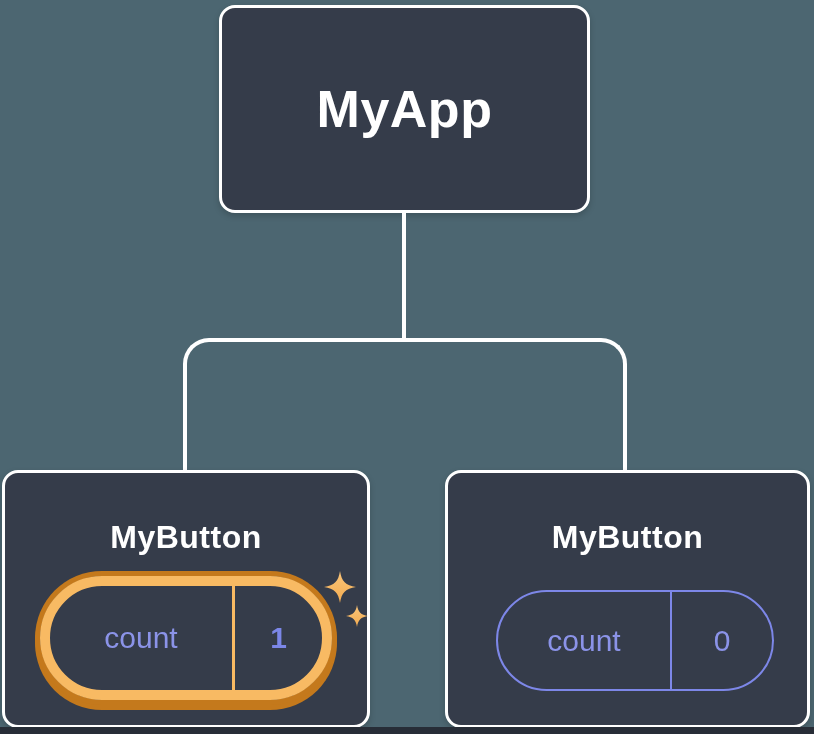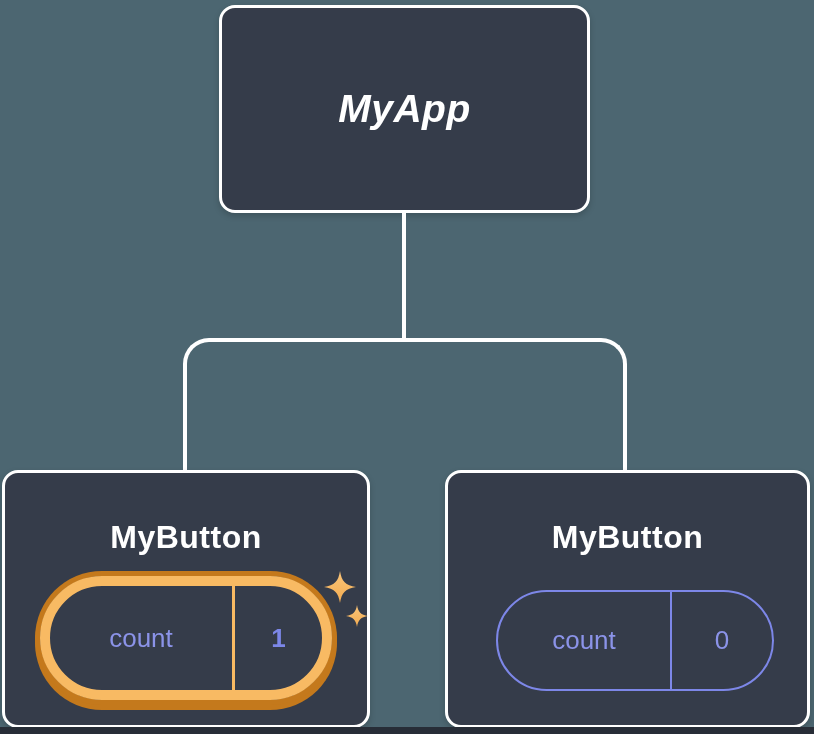--- a/index.html
+++ b/index.html
@@ -38,24 +38,23 @@
     box-sizing: border-box;
     box-shadow: 0 3px 6px rgba(0,0,0,0.18);
   }
   .node-root {
     left: 219px; top: 5px;
     width: 371px; height: 208px;
     display: flex; align-items: center; justify-content: center;
   }
   .root-label {
     color: var(--label-text);
-    font-size: 39px;
+    font-size: 52px;
     font-weight: 700;
     letter-spacing: 0.5px;
-    font-style: italic;
   }
   .connector-trunk {
     position: absolute;
     left: 402px; top: 211px;
     width: 4px; height: 131px;
     background: var(--connector);
   }
   .connector-branch {
     position: absolute;
     left: 183px; top: 338px;
@@ -100,21 +99,21 @@
   }
   .pill-plain {
     left: 48px; top: 117px;
     width: 278px; height: 101px;
     border: 2px solid var(--state-border);
   }
   .pill-cell {
     display: flex;
     align-items: center;
     justify-content: center;
-    font-size: 26px;
+    font-size: 30px;
     text-align: center;
   }
   .pill-key {
     flex: 1 1 auto;
     color: var(--state-text);
     font-weight: 400;
   }
   .pill-divider { width: 3px; }
   .pill-highlighted .pill-divider { background: var(--highlight-ring); }
   .pill-plain .pill-divider { width: 2px; background: var(--state-border); }

